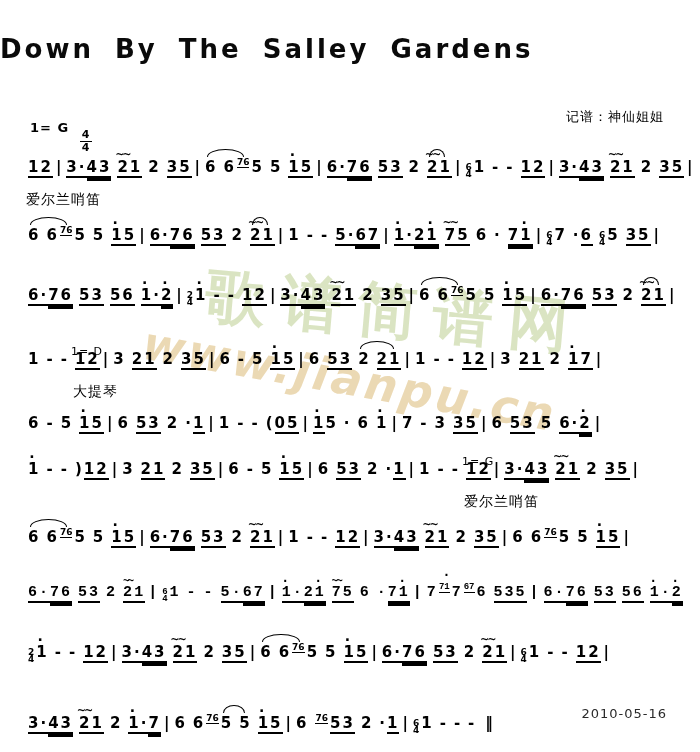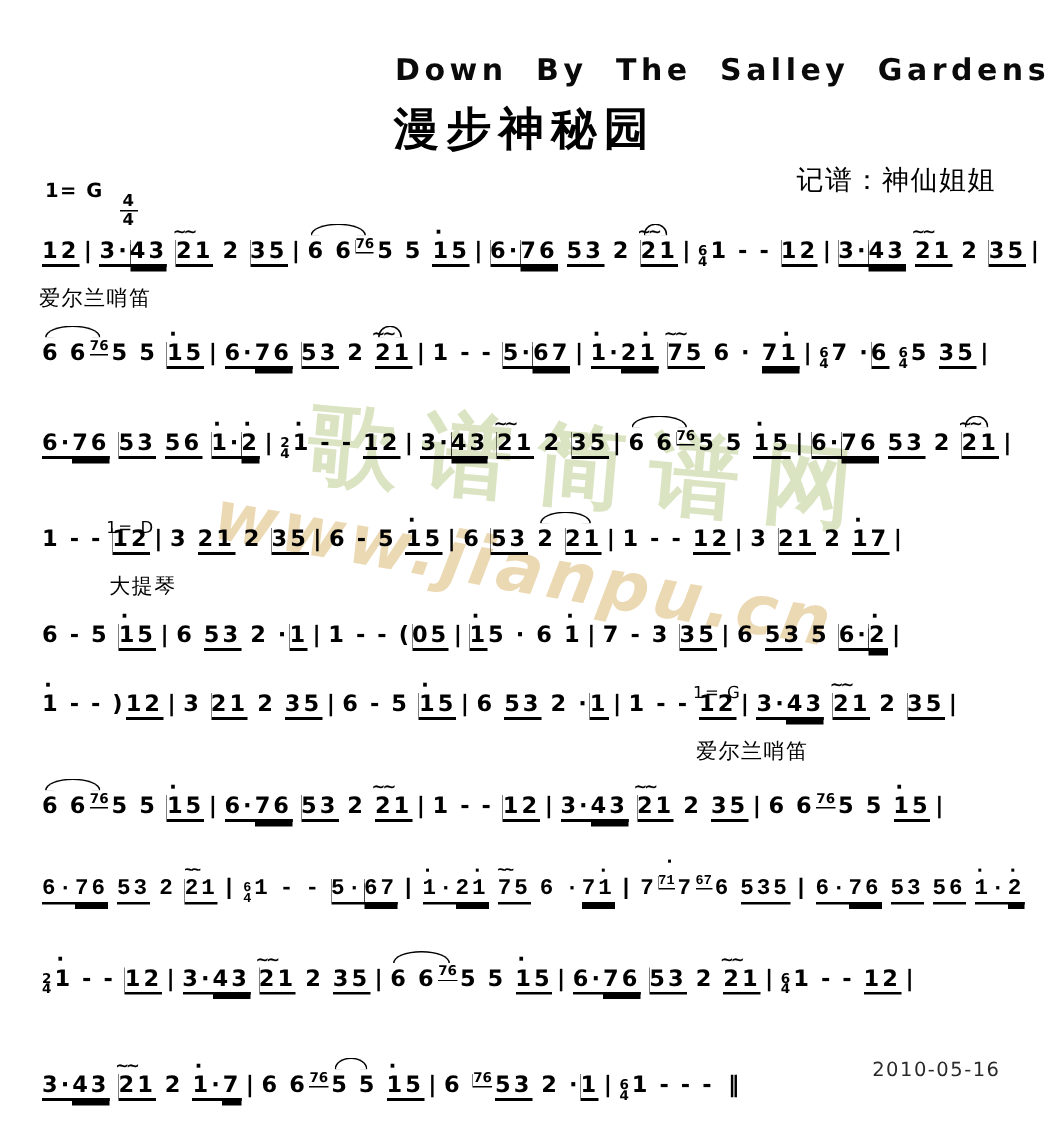--- a/index.html
+++ b/index.html
@@ -1,24 +1,24 @@
 <!DOCTYPE html>
 <html><head>
 <meta charset="utf-8">
 <style>
   html,body{margin:0;padding:0;}
   body{width:700px;height:752px;background:#ffffff;position:relative;overflow:hidden;
        font-family:"DejaVu Sans","Liberation Sans",sans-serif;color:#000;}
   .page{position:absolute;inset:0;}
 
-  .title-en{position:absolute;top:34px;left:0;right:0;text-align:right;
-            font-size:20px;font-weight:bold;letter-spacing:3px;word-spacing:9px;color:#0a0a0a;}
+  .title-en{position:absolute;top:34px;left:0;right:0;text-align:left;
+            font-size:26px;font-weight:bold;letter-spacing:3px;word-spacing:9px;color:#0a0a0a;}
   .title-cn{position:absolute;top:66px;left:0;right:0;text-align:center;
             font-size:30px;font-weight:bold;letter-spacing:5px;}
-  .credit{position:absolute;top:108px;right:36px;font-size:18px;letter-spacing:1px;}
+  .credit{position:absolute;top:108px;right:36px;font-size:13px;letter-spacing:1px;}
   .keysig{position:absolute;top:120px;left:30px;font-size:13px;font-weight:bold;letter-spacing:1px;}
   .frac{display:inline-flex;flex-direction:column;align-items:center;vertical-align:-6px;
         font-size:11px;line-height:10px;margin-left:5px;font-weight:bold;}
   .frac .t{border-bottom:1.5px solid #000;padding:0 2px 1px 2px;}
   .frac .b{padding-top:1px;}
 
   
   .wm-cn{position:absolute;left:205px;top:272px;z-index:1;font-size:60px;font-weight:bold;
          letter-spacing:16px;color:#c3d39b;opacity:.6;transform:rotate(5deg);white-space:nowrap;}
   .wm-url{position:absolute;left:140px;top:352px;z-index:1;font-size:46px;font-style:italic;
@@ -65,21 +65,20 @@
 
   .date{position:absolute;right:33px;top:706px;font-size:13px;color:#2a2a2a;letter-spacing:1px;z-index:2;}
 </style>
 </head>
 <body>
 
 <div class="page">
 
   <div class="title-en">Down By The Salley Gardens</div>
 
-  <div class="title-cn">漫步神秘园</div>
 
   <div class="credit">记谱：神仙姐姐</div>
 
   <div class="keysig">
     <span>1= G</span>
     <span class="frac">
       <span class="t">4</span>
       <span class="b">4</span>
     </span>
   </div>

